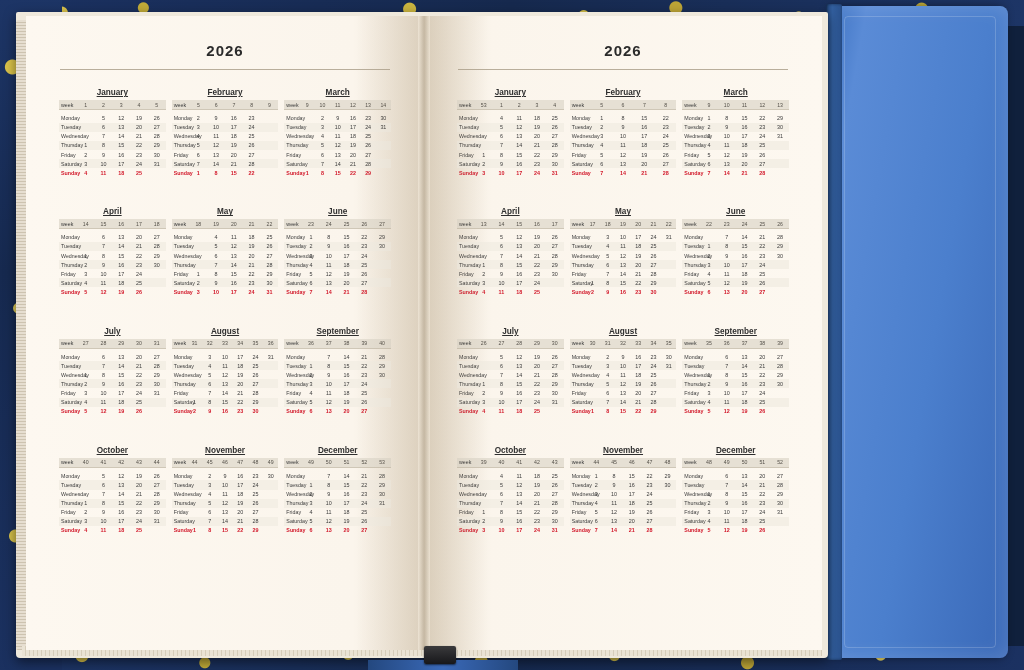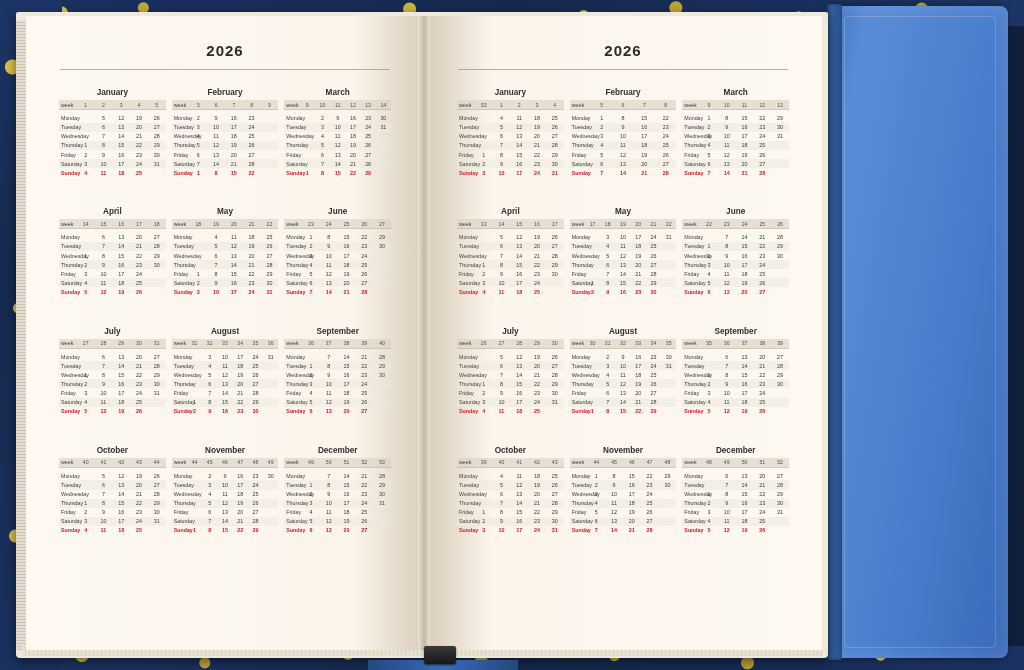--- a/index.html
+++ b/index.html
@@ -127,20 +127,21 @@
   }
   .q-first{margin-top:18px;}
   .mon-block{flex:1;padding:0 3px;}
   table.cal{
     width:100%;border-collapse:collapse;
     font-size:5.4px;color:#3a3a3a;table-layout:fixed;
   }
   .mon-name{
     text-align:center;font-size:8.2px;font-weight:bold;color:#2f2f2f;
     padding-bottom:3px;
+    text-decoration:underline;
   }
   .weekrow{background:#e6e0d4;}
   .weekrow td{
     font-size:5.2px;color:#55514a;padding:1.6px 0;text-align:center;
     border-bottom:1px solid #cfc7b7;
   }
   .weekrow td.lbl{
     text-align:left;padding-left:2px;font-style:normal;color:#4a463f;
   }
   table.cal td{padding:1.55px 0;text-align:center;}

